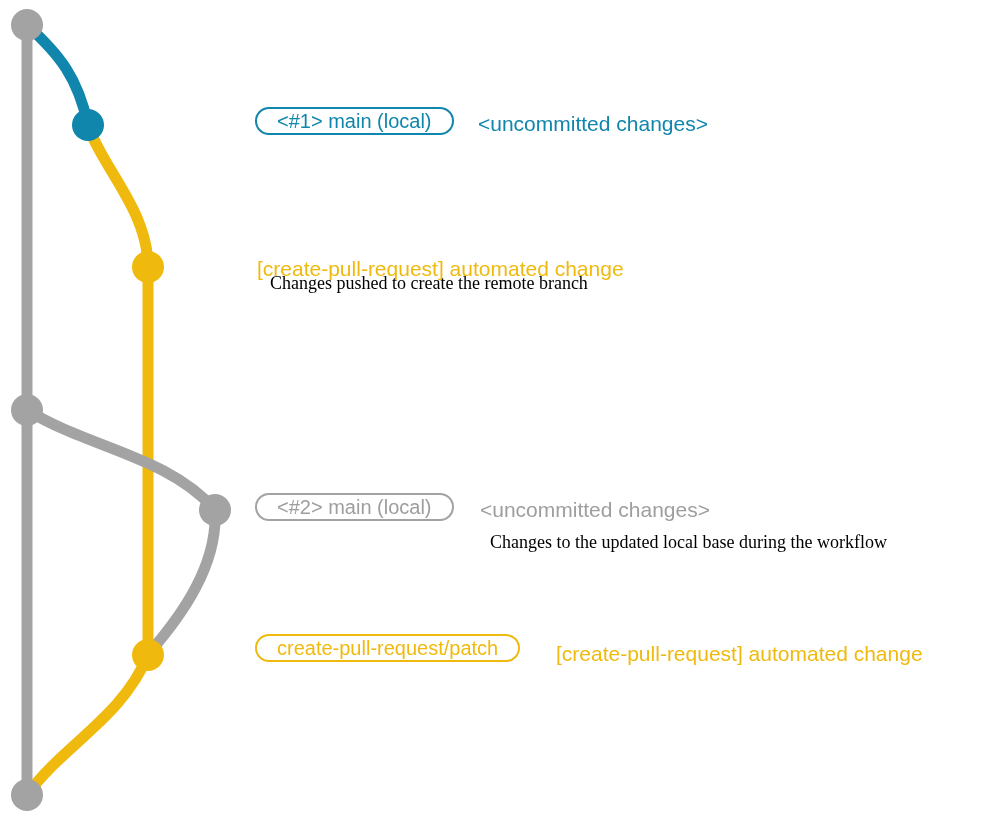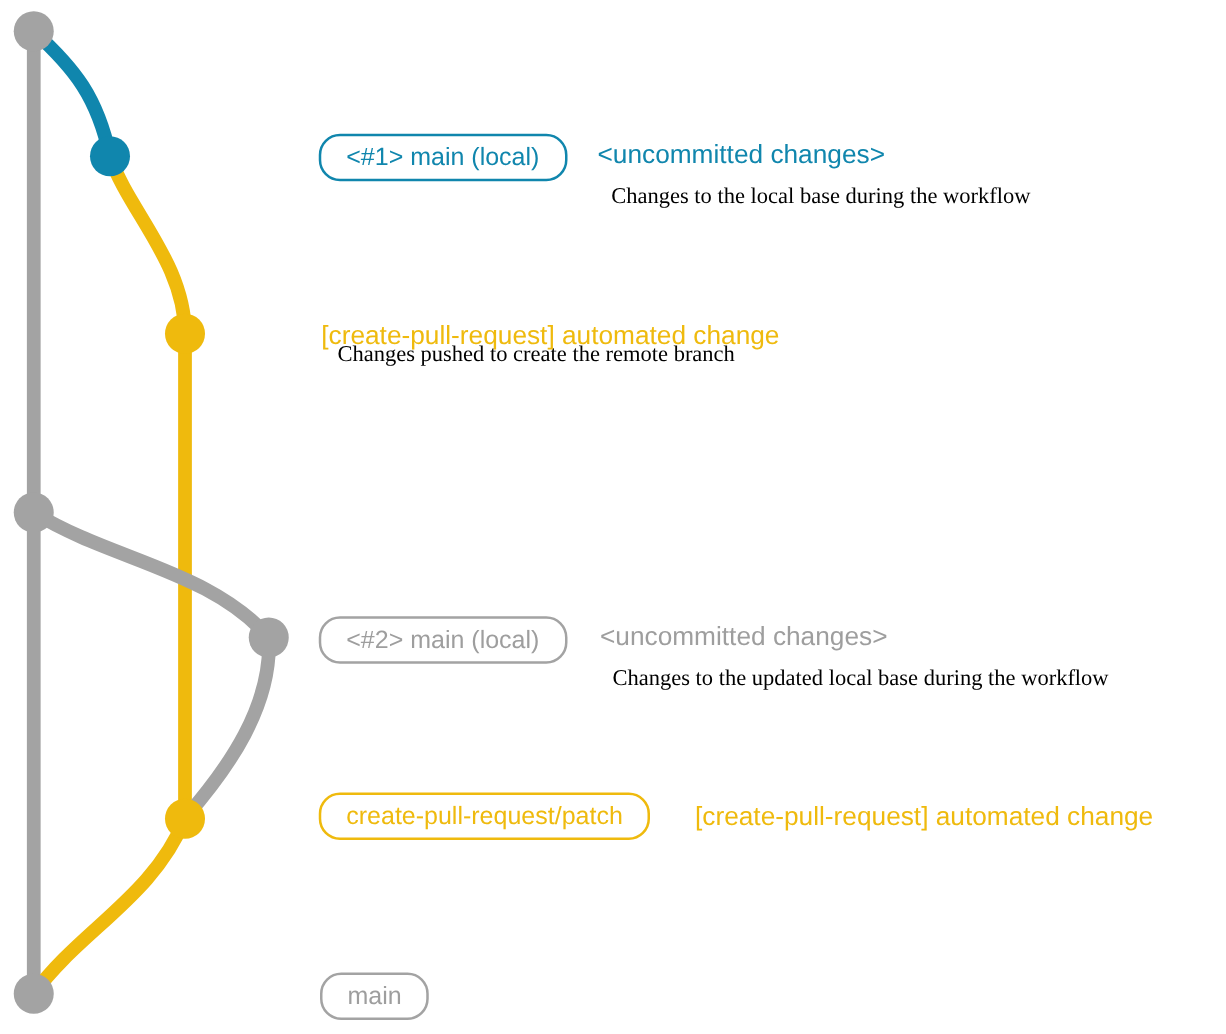--- a/index.html
+++ b/index.html
@@ -10,21 +10,21 @@
     font-family:"Liberation Sans", sans-serif;
     overflow:hidden;
   }
   #graph-svg{position:absolute;left:0;top:0;}
   .abs{position:absolute;white-space:nowrap;}
   .heading{
     font-size:21px;line-height:26px;color:var(--gray-text);
   }
   .pill{
     display:flex;align-items:center;justify-content:flex-start;
-    height:38px;padding:0 20px;box-sizing:border-box;
+    height:28px;padding:0 20px;box-sizing:border-box;
     border:2px solid;border-radius:17px;
     font-size:20px;background:#ffffff;
   }
   .pill-blue{border-color:var(--blue);color:var(--blue);}
   .pill-gray{border-color:var(--gray);color:var(--gray-text);}
   .pill-gold{border-color:var(--gold);color:var(--gold);}
   .tag{font-size:21px;line-height:26px;}
   .tag-blue{color:var(--blue);}
   .tag-gray{color:var(--gray-text);}
   .msg-gold{font-size:21px;line-height:26px;color:var(--gold);}
@@ -55,34 +55,30 @@
     <circle cx="215" cy="510" r="16" fill="var(--gray)"></circle>
     <circle cx="148" cy="655" r="16" fill="var(--gold)"></circle>
     <circle cx="27" cy="795" r="16" fill="var(--gray)"></circle>
   </svg>
 
 
   <div class="abs pill pill-blue" style="left:255px;top:107px;">
     <span>&lt;#1&gt; main (local)</span>
   </div>
   <div class="abs tag tag-blue" style="left:478px;top:111px;">&lt;uncommitted changes&gt;</div>
-  <div class="abs note" style="left:489px;top:145px;">Changes to the local base during the workflow</div>
 
   <div class="abs msg-gold" style="left:257px;top:256px;">[create-pull-request] automated change</div>
   <div class="abs note" style="left:270px;top:272px;">Changes pushed to create the remote branch</div>
 
 
   <div class="abs pill pill-gray" style="left:255px;top:493px;">
     <span>&lt;#2&gt; main (local)</span>
   </div>
   <div class="abs tag tag-gray" style="left:480px;top:497px;">&lt;uncommitted changes&gt;</div>
   <div class="abs note" style="left:490px;top:531px;">Changes to the updated local base during the workflow</div>
 
   <div class="abs pill pill-gold" style="left:255px;top:634px;">
     <span>create-pull-request/patch</span>
   </div>
   <div class="abs msg-gold" style="left:556px;top:641px;">[create-pull-request] automated change</div>
 
-  <div class="abs pill pill-gray" style="left:256px;top:778px;">
-    <span>main</span>
-  </div>
 
 </div>
 
 </body></html>

